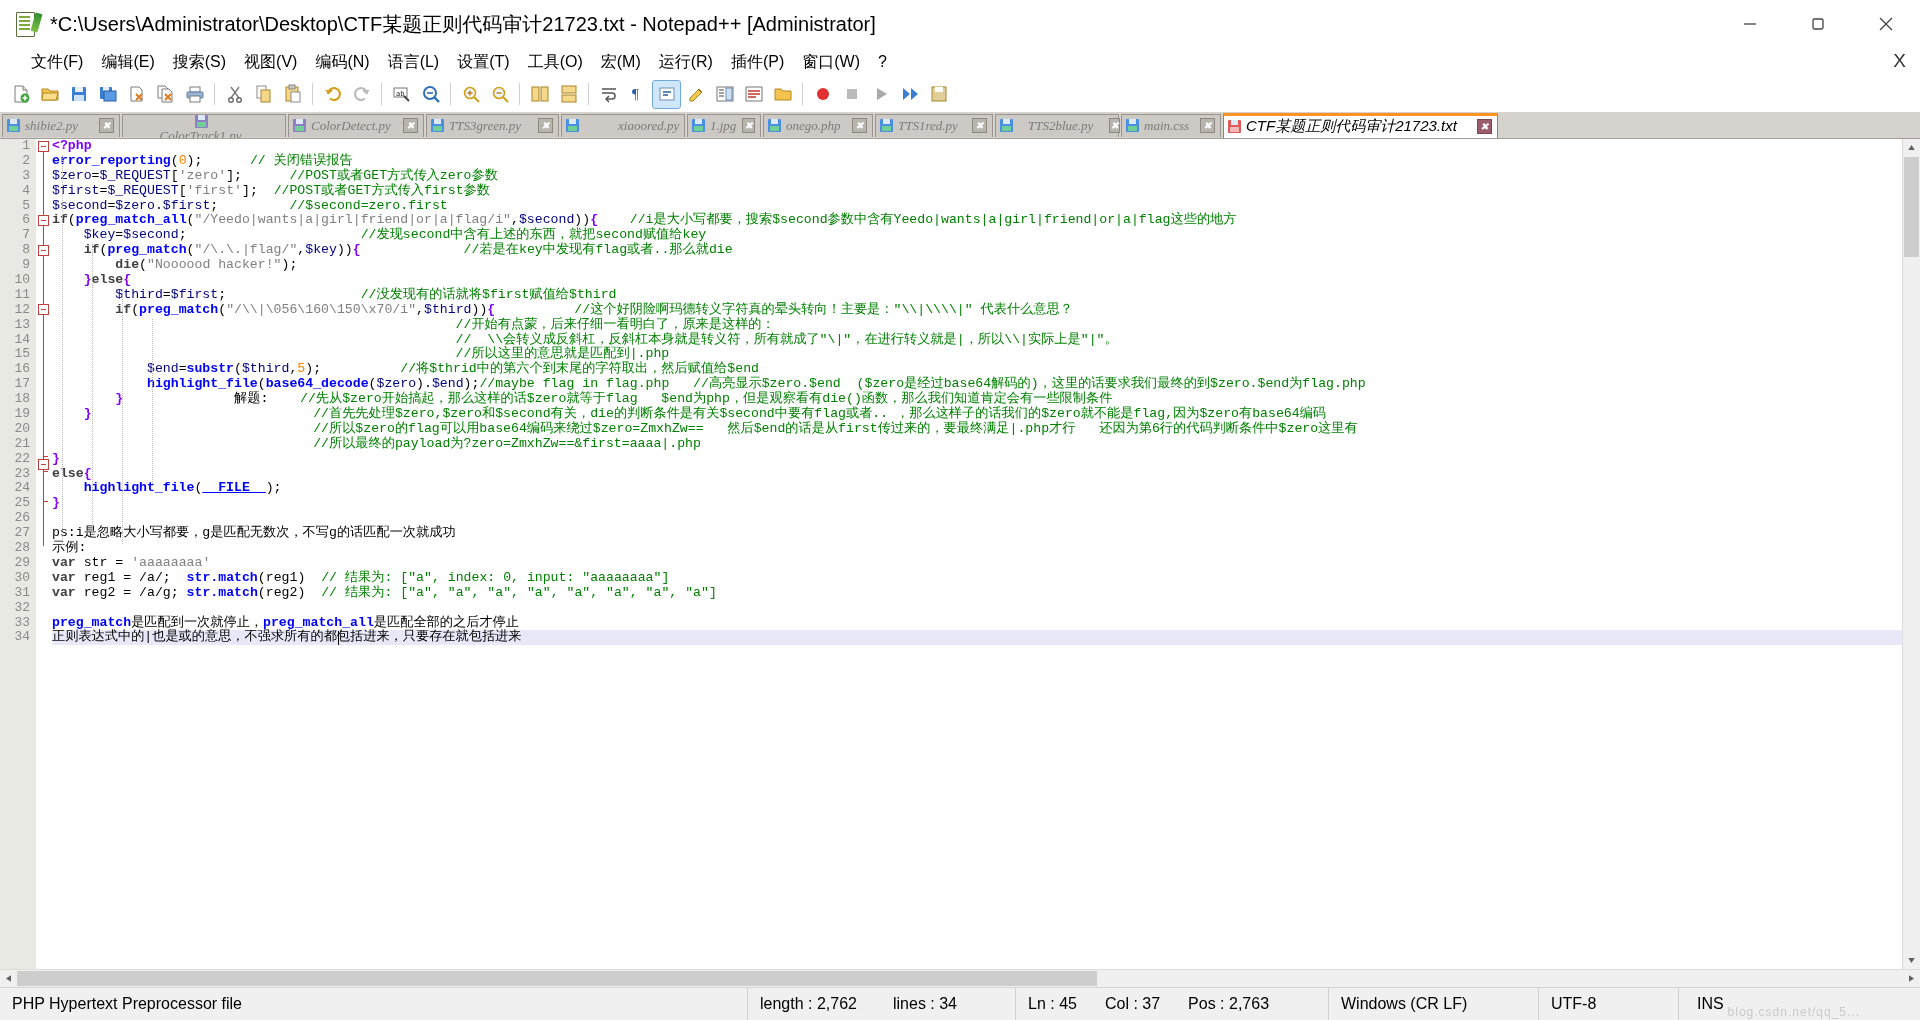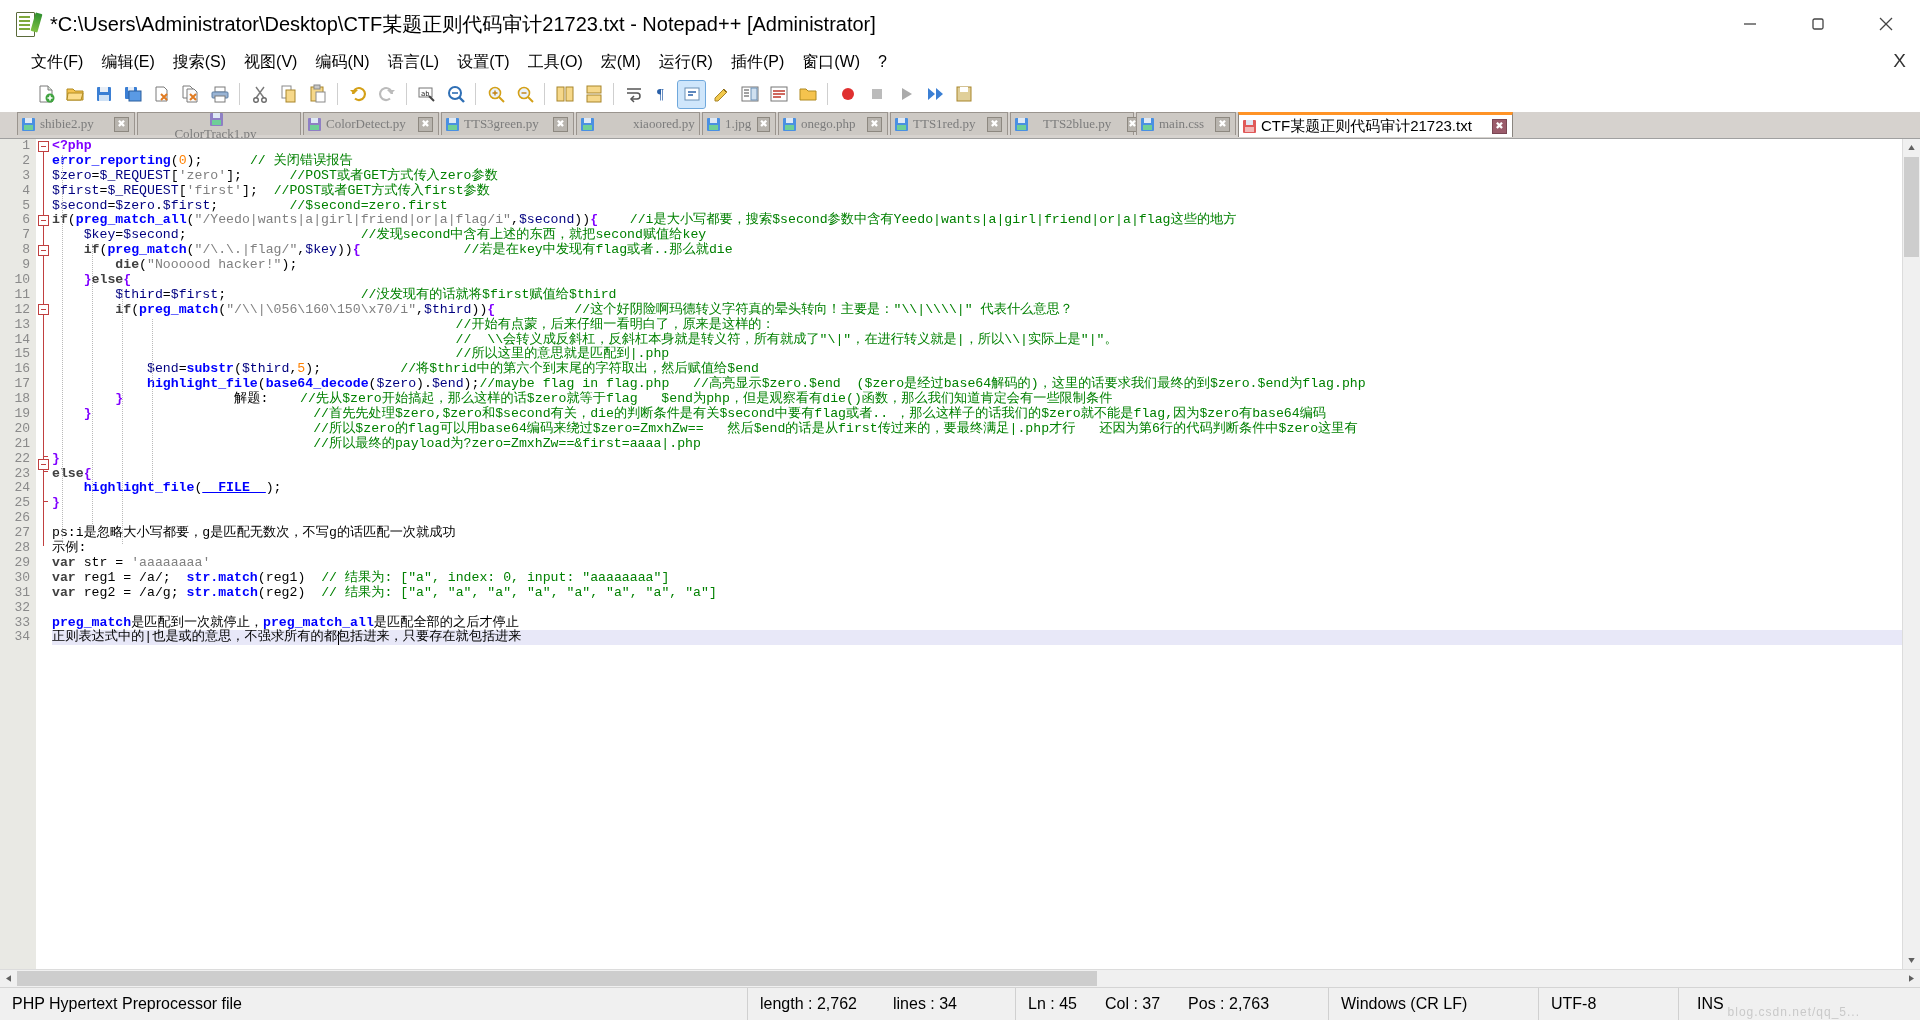--- a/index.html
+++ b/index.html
@@ -21,26 +21,26 @@
   .wbtns{display:flex;align-items:center;height:48px;flex:0 0 auto;}
   .wbtn{width:68px;height:48px;display:flex;align-items:center;justify-content:center;cursor:default;}
   .wbtn svg{display:block;}
 
   
   .menubar{height:28px;background:#ffffff;display:flex;align-items:center;padding-left:22px;flex:0 0 28px;position:relative;}
   .menu-item{font-size:16px;color:#000;padding:3px 9px;white-space:nowrap;cursor:default;line-height:18px;}
   .menu-x{position:absolute;right:14px;top:3px;font-size:19px;color:#333;cursor:default;line-height:20px;}
 
   
-  .toolbar{height:36px;background:#ffffff;display:flex;align-items:center;padding-left:6px;flex:0 0 36px;margin-left:25px;}
+  .toolbar{height:36px;background:#ffffff;display:flex;align-items:center;padding-left:6px;flex:0 0 36px;}
   .tbtn{width:27px;height:27px;margin:0 1px;border-radius:2px;position:relative;cursor:default;display:flex;align-items:center;justify-content:center;}
   .tsep{width:1px;height:22px;background:#cfcfcf;margin:0 5px;}
 
   
-  .tabbar{height:26px;background:#d6d2ce;display:flex;align-items:flex-start;flex:0 0 26px;padding-left:17px;overflow:hidden;}
+  .tabbar{height:26px;background:#d6d2ce;display:flex;align-items:center;flex:0 0 26px;padding-left:2px;overflow:hidden;font-style:italic;}
   .tab{height:23px;display:flex;align-items:center;background:#cdc9c4;border:1px solid #9a948e;border-bottom:none;margin-right:2px;padding:0 5px 0 4px;position:relative;cursor:default;white-space:nowrap;}
   .tab .ic{width:13px;height:13px;margin-right:5px;flex:0 0 auto;position:relative;}
   .tab .lbl{font-size:13px;color:#7c7c7c;font-family:"Liberation Serif", serif;margin-right:6px;}
   .tab .xb{width:13px;height:13px;background:#b8b4ae;border:1px solid #8d8880;display:flex;align-items:center;justify-content:center;font-size:10px;color:#fff;line-height:1;cursor:default;}
   .tab.active{background:#ffffff;border-color:#8a857f;height:25px;border-top:3px solid #ff9326;padding-top:0;}
   .tab.active .lbl{color:#000;}
   .tab.active .xb{background:#9b5c6b;border-color:#7a4653;}
   .fdisk{position:absolute;inset:0;background:#4a90e2;border-radius:1px;}
   .fdisk:before{content:"";position:absolute;left:3px;top:0px;width:7px;height:5px;background:#dfe9f5;}
   .fdisk:after{content:"";position:absolute;left:2px;bottom:1px;width:9px;height:5px;background:#6fcf97;}

